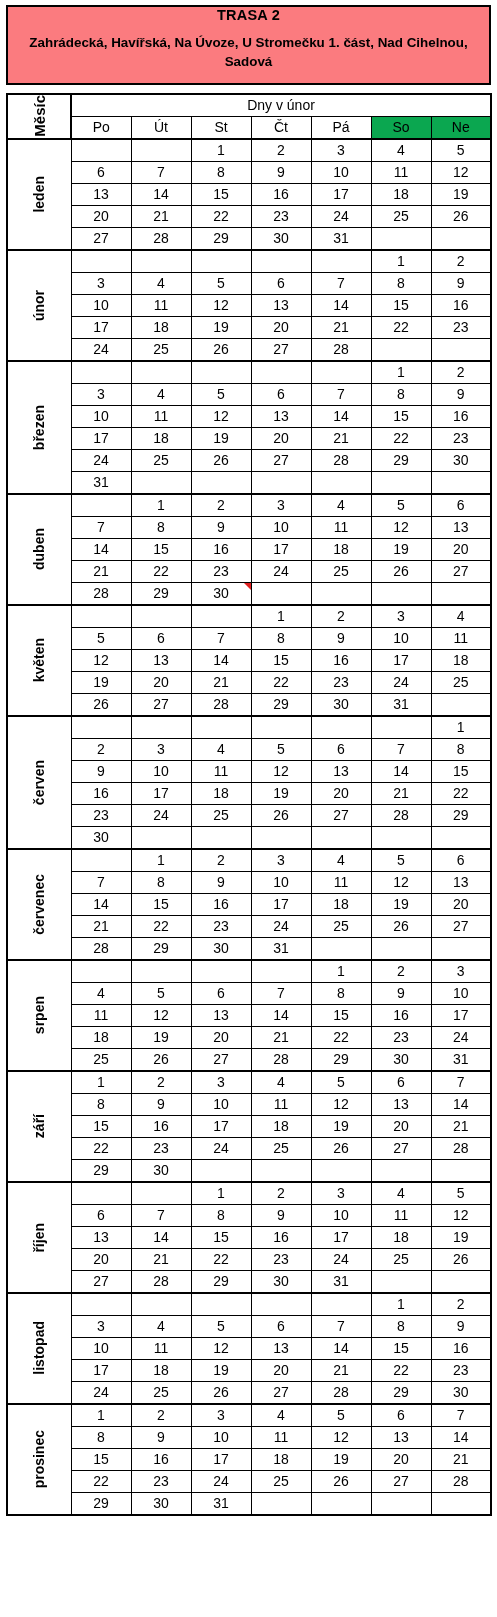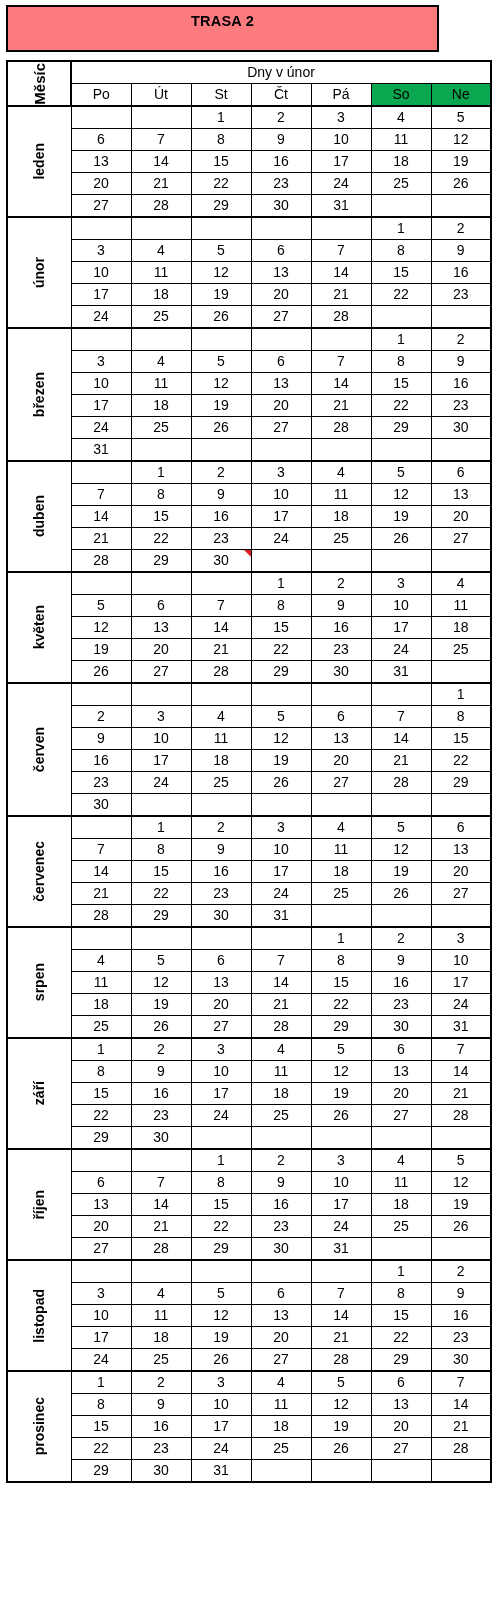--- a/index.html
+++ b/index.html
@@ -9,24 +9,24 @@
     font-family:"Liberation Sans", sans-serif;
     -webkit-font-smoothing:antialiased;
   }
   .page{width:497px;position:relative;}
 
   
   .banner{
     margin:5px 6px 0 6px;
     border:2px solid #000;
     background:#FB7B7F;
-    padding:7px 8px 11px 8px;
+    padding:1px 8px 11px 8px;
     text-align:center;
     box-sizing:border-box;
-    width:433px;
+    width:485px;
   }
   .banner-title{
     font-size:14.5px;
     font-weight:bold;
     color:#000;
     letter-spacing:.2px;
     line-height:1.1;
     padding-bottom:9px;
   }
   .banner-streets{
@@ -124,20 +124,21 @@
     border-left:7px solid transparent;
   }
 </style>
 </head>
 <body>
 
 <div class="page">
 
   <div class="banner">
     <div class="banner-title">TRASA 2</div>
+    <div class="banner-streets">Zahrádecká, Havířská, Na Úvoze, U Stromečku 1. část, Nad Cihelnou, Sadová</div>
   </div>
 
   <div class="cal-wrap">
     <table class="cal">
       <colgroup>
         <col class="c-month">
           <col class="c-day">
           <col class="c-day">
           <col class="c-day">
         <col class="c-day">

